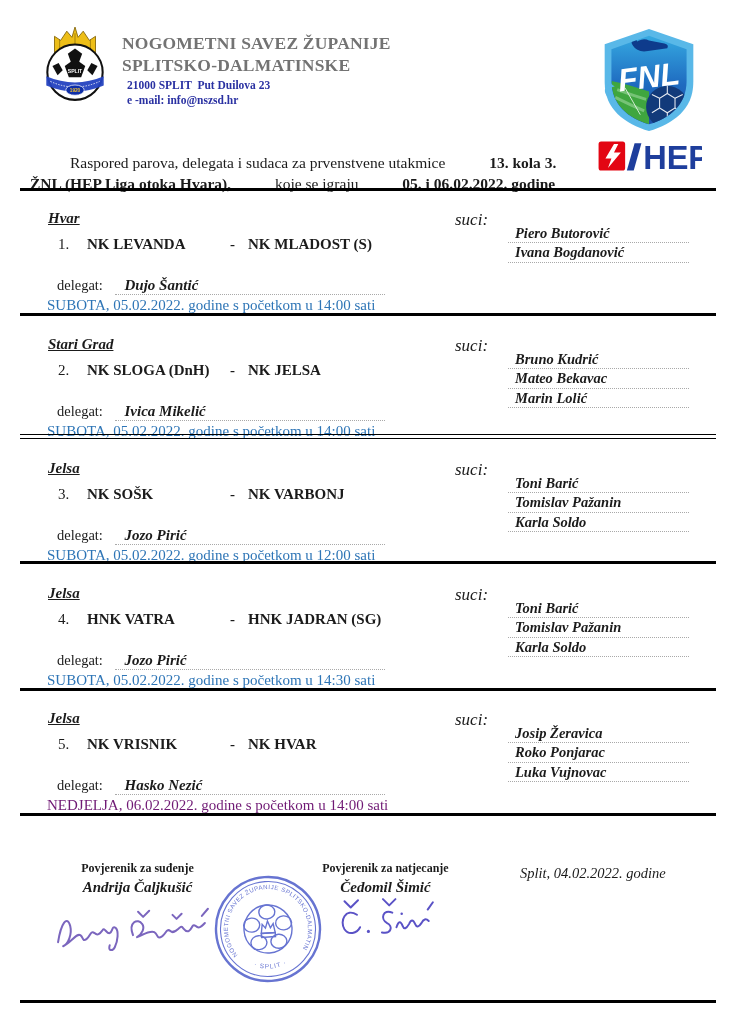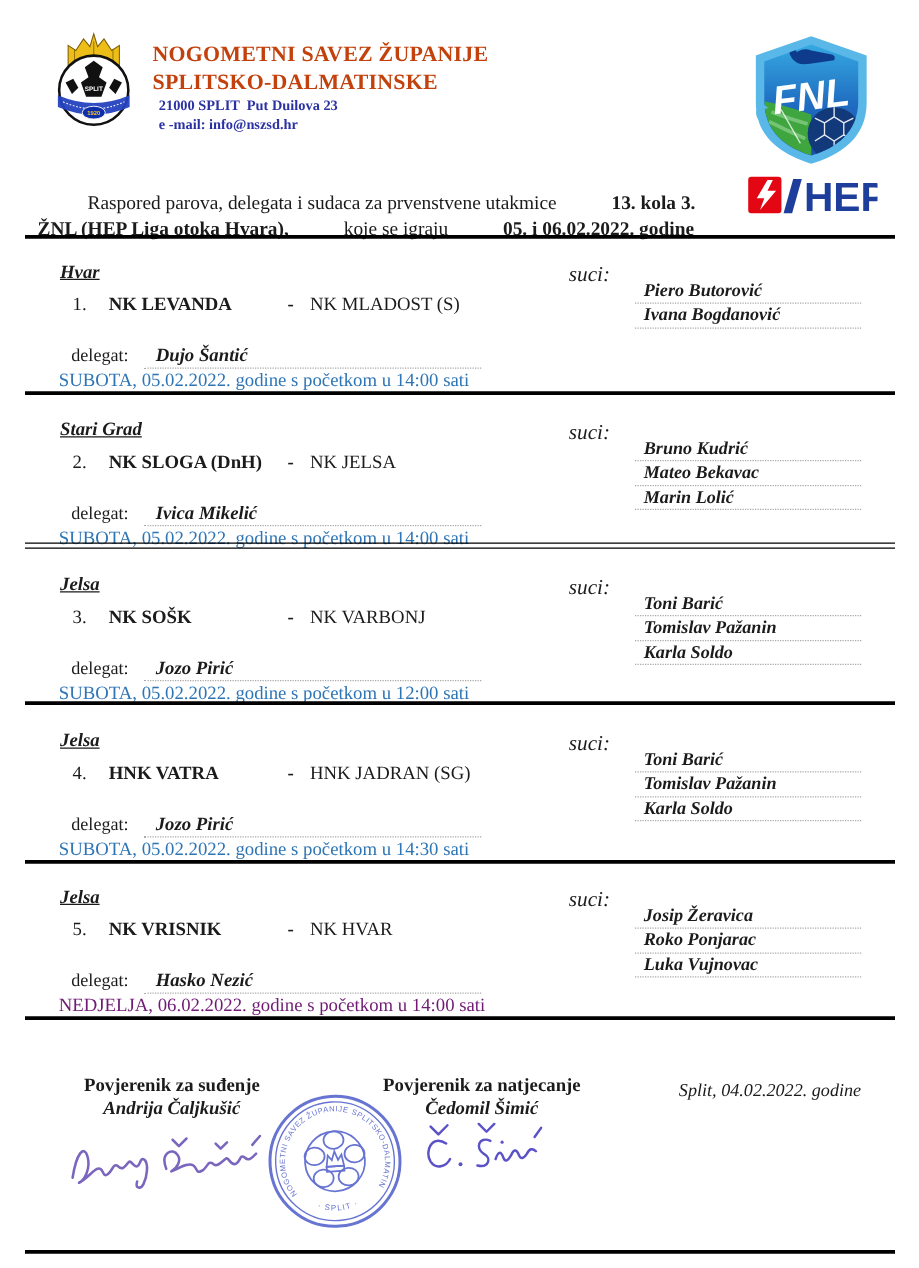--- a/index.html
+++ b/index.html
@@ -1,48 +1,48 @@
 <!DOCTYPE html>
 <html><head>
 <meta charset="utf-8">
 <style>
   html,body{margin:0;padding:0;background:#fff;}
   .page{position:relative;width:735px;height:1014px;background:#fff;overflow:hidden;
         font-family:"Liberation Serif","DejaVu Serif",serif;color:#1b1b1b;}
   .abs{position:absolute;}
 
   
-  .org1,.org2{font-weight:bold;font-size:17.5px;color:#c2410c;letter-spacing:.2px;}
+  .org1,.org2{font-weight:bold;font-size:17.5px;color:#737373;letter-spacing:.2px;}
   .org-sub{font-weight:bold;font-size:11.5px;color:#2A31A2;white-space:pre-wrap;}
   
   .intro{font-size:15.5px;line-height:21px;width:552px;}
   .intro span{white-space:pre-wrap;margin-left:40px;}
   .b{font-weight:bold;}
   
   .rule{position:absolute;left:20px;width:696px;height:3px;background:#000;}
   .rule.thin{height:2.6px;}
   .rule.double{height:3px;background:none;border-top:1.6px solid #000;border-bottom:1.6px solid #000;}
   
   .block{position:absolute;left:18px;width:699px;height:126px;}
   .venue{position:absolute;left:30px;top:0;font-size:15px;font-weight:bold;font-style:italic;text-decoration:underline;}
   .num{position:absolute;left:40px;font-size:15px;}
   .home{position:absolute;left:69px;font-size:15px;font-weight:bold;}
   .dash{position:absolute;left:212px;font-size:15px;font-weight:bold;}
-  .away{position:absolute;left:230px;font-size:15px;font-weight:normal;text-align:center;}
+  .away{position:absolute;left:230px;font-size:15px;font-weight:bold;text-align:center;}
   .matchrow{position:absolute;top:26px;left:0;width:440px;height:20px;}
   .suci{position:absolute;left:437px;top:0;font-size:17px;font-style:italic;}
   .refs{position:absolute;left:490px;top:14px;width:181px;}
   .ref{height:18.4px;border-bottom:1px dotted #a9a9a9;font-size:14.5px;font-weight:bold;font-style:italic;padding-left:7px;line-height:18px;}
   .delrow{position:absolute;left:39px;top:67px;font-size:14.5px;}
   .dname{display:inline-block;width:260px;border-bottom:1px dotted #a9a9a9;font-size:15px;font-weight:bold;font-style:italic;padding-left:10px;margin-left:8px;line-height:17px;}
   .sched{position:absolute;left:29px;top:87px;font-size:15px;}
   
-  .f-title{font-size:15px;font-weight:bold;text-align:center;}
+  .f-title{font-size:12px;font-weight:bold;text-align:center;}
   .f-name{font-size:15px;font-weight:bold;font-style:italic;text-align:center;}
-  .f-date{font-size:14.5px;font-style:italic;text-align:center;}
+  .f-date{font-size:14.5px;font-style:italic;text-align:left;}
   .sig{position:absolute;}
 </style>
 </head>
 <body>
 
 <div class="page">
 
   <svg class="abs" style="left:44px;top:24px" width="62" height="82" viewBox="0 0 60 80">
     <polygon points="10,28 10,12 16,16 22,7 27,13 30,3 33,13 38,7 44,16 50,12 50,28 30,35" fill="#EDBE18" stroke="#7a5c00" stroke-width="0.8"></polygon>
     <line x1="15" y1="15" x2="15" y2="26" stroke="#7a5c00" stroke-width="0.6"></line>

